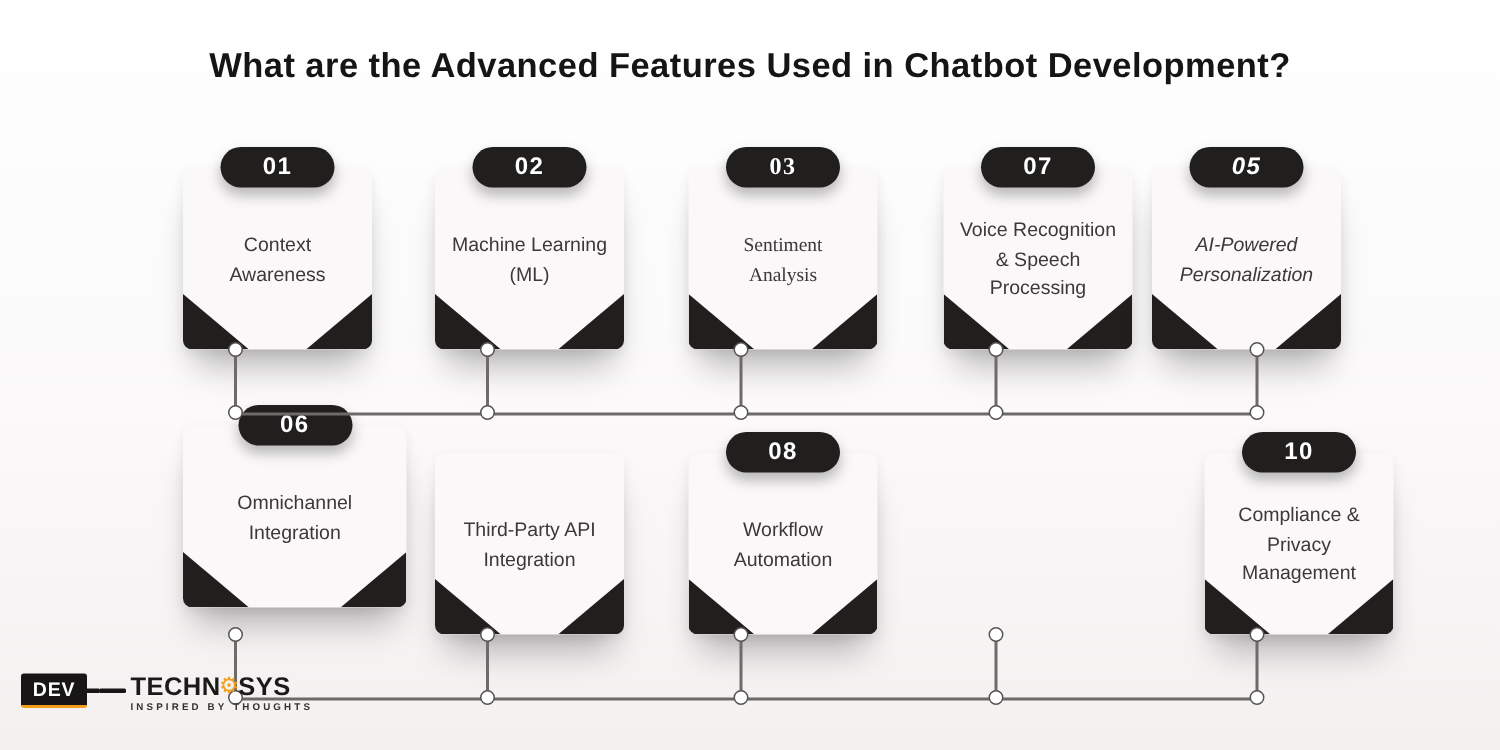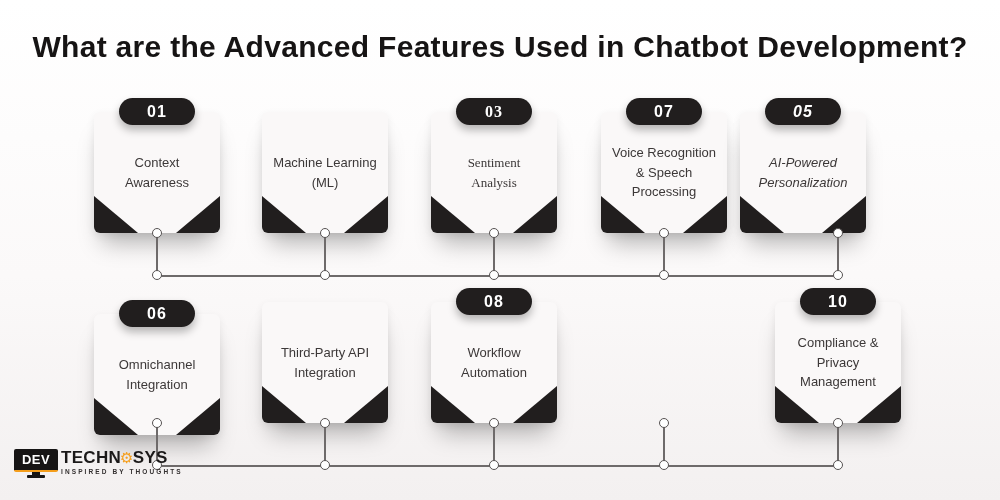--- a/index.html
+++ b/index.html
@@ -3,24 +3,24 @@
 <meta charset="utf-8">
 <style>
   html,body{margin:0;padding:0;background:#ffffff;}
   .canvas{
     position:relative;width:1000px;height:500px;overflow:hidden;
     background:linear-gradient(180deg,#ffffff 0%,#fbf9f9 55%,#f3f0f0 100%);
     font-family:"Liberation Sans","DejaVu Sans",sans-serif;
   }
   .title{
     position:absolute;top:30px;left:0;width:100%;margin:0;
-    text-align:center;font-size:30px;font-weight:700;color:#161414;
+    text-align:center;font-size:23px;font-weight:700;color:#161414;
     letter-spacing:.3px;
   }
-  #cards-layer{position:absolute;inset:0;z-index:2;}
+  #cards-layer{position:absolute;inset:0;z-index:2;margin-left:28px;}
   #connector-layer{position:absolute;inset:0;z-index:4;pointer-events:none;}
   .card-wrap{position:absolute;width:126px;height:121px;}
   .badge{
     position:absolute;top:-14px;left:50%;transform:translateX(-50%);
     width:76px;height:27px;border-radius:14px;
     background:var(--accent,#211e1e);
     display:flex;align-items:center;justify-content:center;
     box-shadow:0 5px 9px rgba(0,0,0,.28);z-index:5;
   }
   .badge-num{color:#ffffff;font-size:16px;font-weight:700;letter-spacing:1px;}
@@ -38,21 +38,21 @@
   .tri{position:absolute;bottom:0;width:44px;height:37px;background:var(--accent,#211e1e);}
   .tri-l{left:0;clip-path:polygon(0 0,0 100%,100% 100%);}
   .tri-r{right:0;clip-path:polygon(100% 0,0 100%,100% 100%);}
   .hline{position:absolute;height:1.5px;background:var(--line,#6e6a6a);}
   .vline{position:absolute;width:1.5px;background:var(--line,#6e6a6a);}
   .node{
     position:absolute;width:10px;height:10px;border-radius:50%;
     background:#ffffff;border:1.5px solid #565252;box-sizing:border-box;
   }
   .logo{position:absolute;left:14px;top:449px;z-index:6;display:flex;align-items:flex-start;gap:3px;}
-  .logo-monitor{display:flex;flex-direction:column;align-items:center;text-align:right;}
+  .logo-monitor{display:flex;flex-direction:row;align-items:center;text-align:right;}
   .logo-screen{
     width:44px;height:21px;background:#171515;border-radius:2px;
     border-bottom:2px solid var(--orange,#f59e1b);
     display:flex;align-items:center;justify-content:center;
     color:#ffffff;font-weight:800;font-size:13px;letter-spacing:.5px;
   }
   .logo-stand{width:8px;height:3px;background:#171515;}
   .logo-base{width:18px;height:2.5px;background:#171515;border-radius:1px;}
   .logo-text{display:flex;flex-direction:column;}
   .logo-name{display:flex;align-items:center;font-weight:800;font-size:17px;color:#1b1919;letter-spacing:.3px;line-height:1;text-align:right;}
@@ -70,20 +70,23 @@
       <span class="badge-num">01</span>
     </div>
     <div class="card">
       <div class="card-label">Context
 Awareness</div>
       <span class="tri tri-l"></span>
       <span class="tri tri-r"></span>
     </div>
   </div>
       <div class="card-wrap" style="left: 262px; top: 112px;">
+    <div class="badge">
+      <span class="badge-num">02</span>
+    </div>
     <div class="card">
       <div class="card-label">Machine Learning
 (ML)</div>
       <span class="tri tri-l"></span>
       <span class="tri tri-r"></span>
     </div>
   </div>
       <div class="card-wrap" style="left: 431px; top: 112px; font-family: Liberation Serif, serif;">
     <div class="badge">
       <span class="badge-num">03</span>
@@ -111,21 +114,21 @@
     <div class="badge">
       <span class="badge-num">05</span>
     </div>
     <div class="card">
       <div class="card-label">AI-Powered
 Personalization</div>
       <span class="tri tri-l"></span>
       <span class="tri tri-r"></span>
     </div>
   </div>
-      <div class="card-wrap" style="left: 94px; top: 314px;">
+      <div class="card-wrap" style="left: 94px; top: 284px; padding-left: 23px;">
     <div class="badge">
       <span class="badge-num">06</span>
     </div>
     <div class="card">
       <div class="card-label">Omnichannel
 Integration</div>
       <span class="tri tri-l"></span>
       <span class="tri tri-r"></span>
     </div>
   </div>

